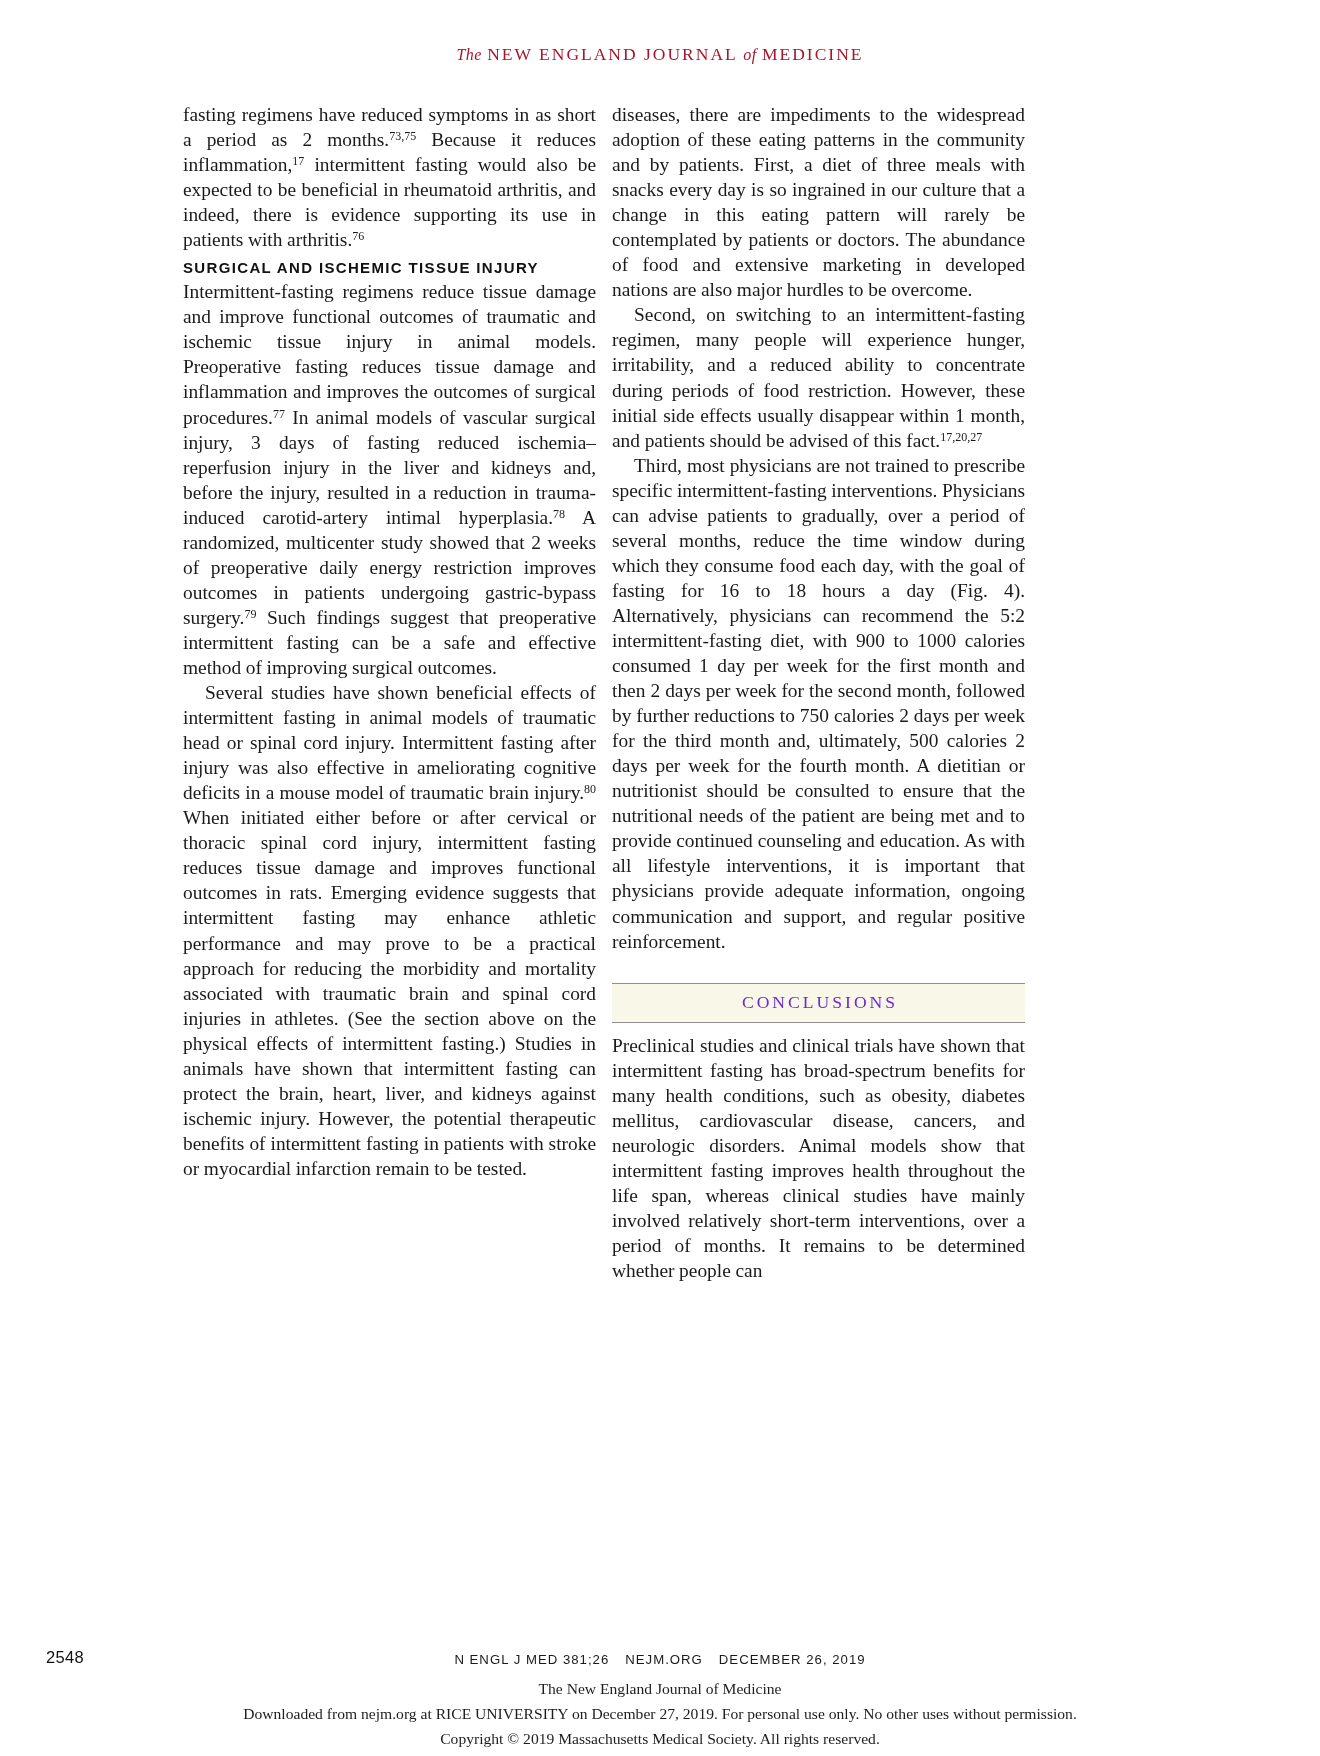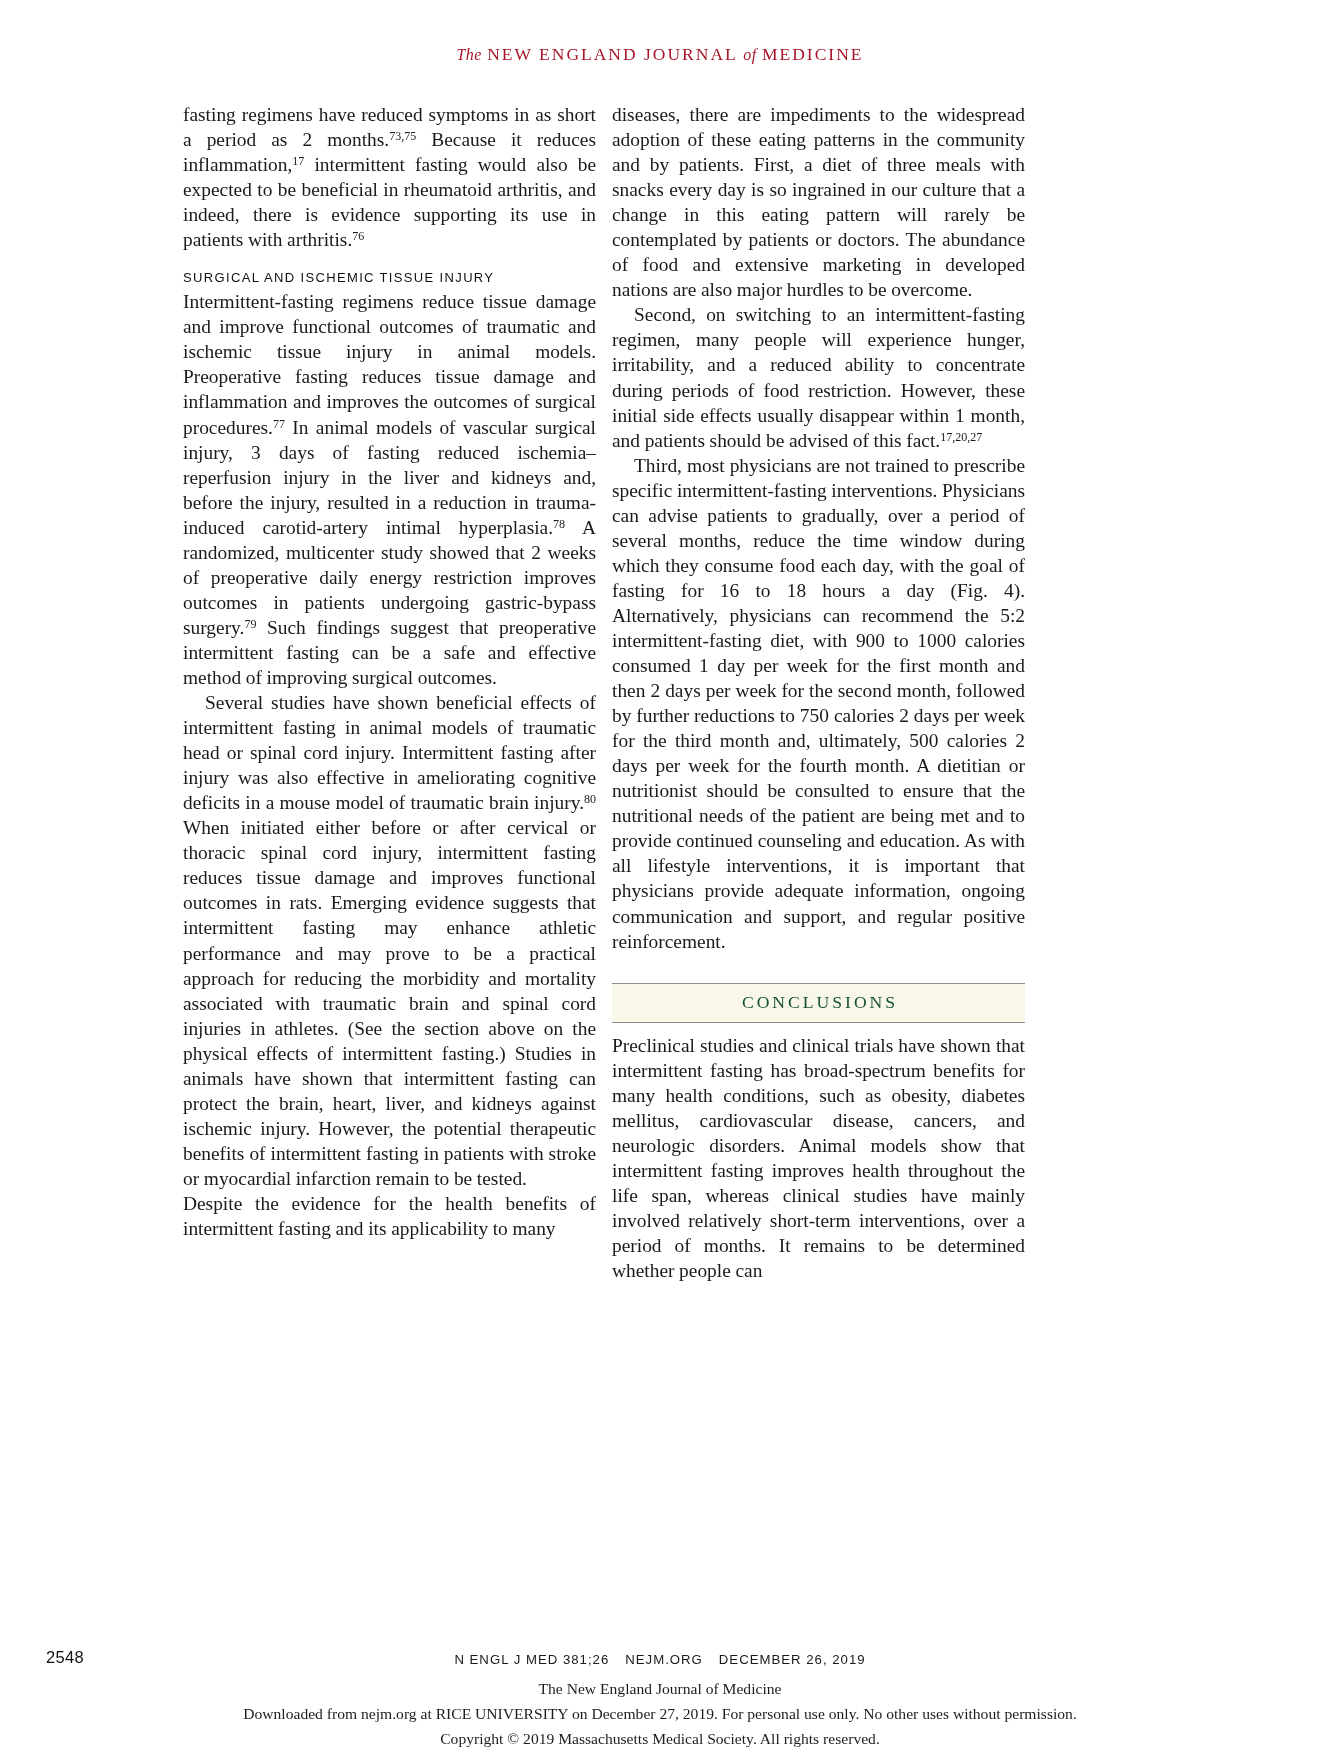--- a/index.html
+++ b/index.html
@@ -80,24 +80,24 @@
   p.body.flush  { text-indent: 0; }
 
   sup {
     font-size: 0.62em;
     line-height: 0;
     vertical-align: 0.52em;
   }
 
   
   .subhead {
-    margin: 16px 0 1px 0;
+    margin: 6px 0 1px 0;
     font-family: "Liberation Sans", "DejaVu Sans", sans-serif;
-    font-weight: normal;
-    font-size: 13px;
+    font-weight: bold;
+    font-size: 15px;
     letter-spacing: 1.35px;
     color: #111111;
     text-transform: uppercase;
     line-height: 20px;
   }
 
   
   .section-band {
     margin: 29px 0 10px 0;
     background: #f8f7e8;
@@ -105,21 +105,21 @@
     border-bottom: 1.1px solid #8f8f8f;
     height: 38px;
     display: flex;
     align-items: center;
     justify-content: center;
   }
   .section-band .label {
     font-family: "Liberation Serif", "DejaVu Serif", serif;
     font-size: 17.6px;
     letter-spacing: 3.0px;
-    color: #14532d;
+    color: #6d28d9;
     text-transform: uppercase;
     padding-left: 3px;
   }
 
   
   .folio {
     position: absolute;
     left: 46px;
     top: 1648px;
     font-family: "Liberation Sans", "DejaVu Sans", sans-serif;
@@ -174,21 +174,20 @@
 
       <p class="body flush"><span>fasting regimens have reduced symptoms in as short a period as 2 months.</span><sup>73,75</sup><span> Because it reduces inflammation,</span><sup>17</sup><span> intermittent fasting would also be expected to be beneficial in rheumatoid arthritis, and indeed, there is evidence supporting its use in patients with arthritis.</span><sup>76</sup></p>
 
       <h3 class="subhead">SURGICAL AND ISCHEMIC TISSUE INJURY</h3>
 
       <p class="body flush"><span>Intermittent-fasting regimens reduce tissue damage and improve functional outcomes of traumatic and ischemic tissue injury in animal models. Preoperative fasting reduces tissue damage and inflammation and improves the outcomes of surgical procedures.</span><sup>77</sup><span> In animal models of vascular surgical injury, 3 days of fasting reduced ischemia–reperfusion injury in the liver and kidneys and, before the injury, resulted in a reduction in trauma-induced carotid-artery intimal hyperplasia.</span><sup>78</sup><span> A randomized, multicenter study showed that 2 weeks of preoperative daily energy restriction improves outcomes in patients undergoing gastric-bypass surgery.</span><sup>79</sup><span> Such findings suggest that preoperative intermittent fasting can be a safe and effective method of improving surgical outcomes.</span></p>
 
       <p class="body indent"><span>Several studies have shown beneficial effects of intermittent fasting in animal models of traumatic head or spinal cord injury. Intermittent fasting after injury was also effective in ameliorating cognitive deficits in a mouse model of traumatic brain injury.</span><sup>80</sup><span> When initiated either before or after cervical or thoracic spinal cord injury, intermittent fasting reduces tissue damage and improves functional outcomes in rats. Emerging evidence suggests that intermittent fasting may enhance athletic performance and may prove to be a practical approach for reducing the morbidity and mortality associated with traumatic brain and spinal cord injuries in athletes. (See the section above on the physical effects of intermittent fasting.) Studies in animals have shown that intermittent fasting can protect the brain, heart, liver, and kidneys against ischemic injury. However, the potential therapeutic benefits of intermittent fasting in patients with stroke or myocardial infarction remain to be tested.</span></p>
 
 
-      <p class="body flush">Despite the evidence for the health benefits of intermittent fasting and its applicability to many</p>
 
     </div>
 
     <div class="col">
 
       <p class="body flush">diseases, there are impediments to the widespread adoption of these eating patterns in the community and by patients. First, a diet of three meals with snacks every day is so ingrained in our culture that a change in this eating pattern will rarely be contemplated by patients or doctors. The abundance of food and extensive marketing in developed nations are also major hurdles to be overcome.</p>
 
       <p class="body indent"><span>Second, on switching to an intermittent-fasting regimen, many people will experience hunger, irritability, and a reduced ability to concentrate during periods of food restriction. However, these initial side effects usually disappear within 1 month, and patients should be advised of this fact.</span><sup>17,20,27</sup></p>
 
       <p class="body indent">Third, most physicians are not trained to prescribe specific intermittent-fasting interventions. Physicians can advise patients to gradually, over a period of several months, reduce the time window during which they consume food each day, with the goal of fasting for 16 to 18 hours a day (Fig. 4). Alternatively, physicians can recommend the 5:2 intermittent-fasting diet, with 900 to 1000 calories consumed 1 day per week for the first month and then 2 days per week for the second month, followed by further reductions to 750 calories 2 days per week for the third month and, ultimately, 500 calories 2 days per week for the fourth month. A dietitian or nutritionist should be consulted to ensure that the nutritional needs of the patient are being met and to provide continued counseling and education. As with all lifestyle interventions, it is important that physicians provide adequate information, ongoing communication and support, and regular positive reinforcement.</p>

